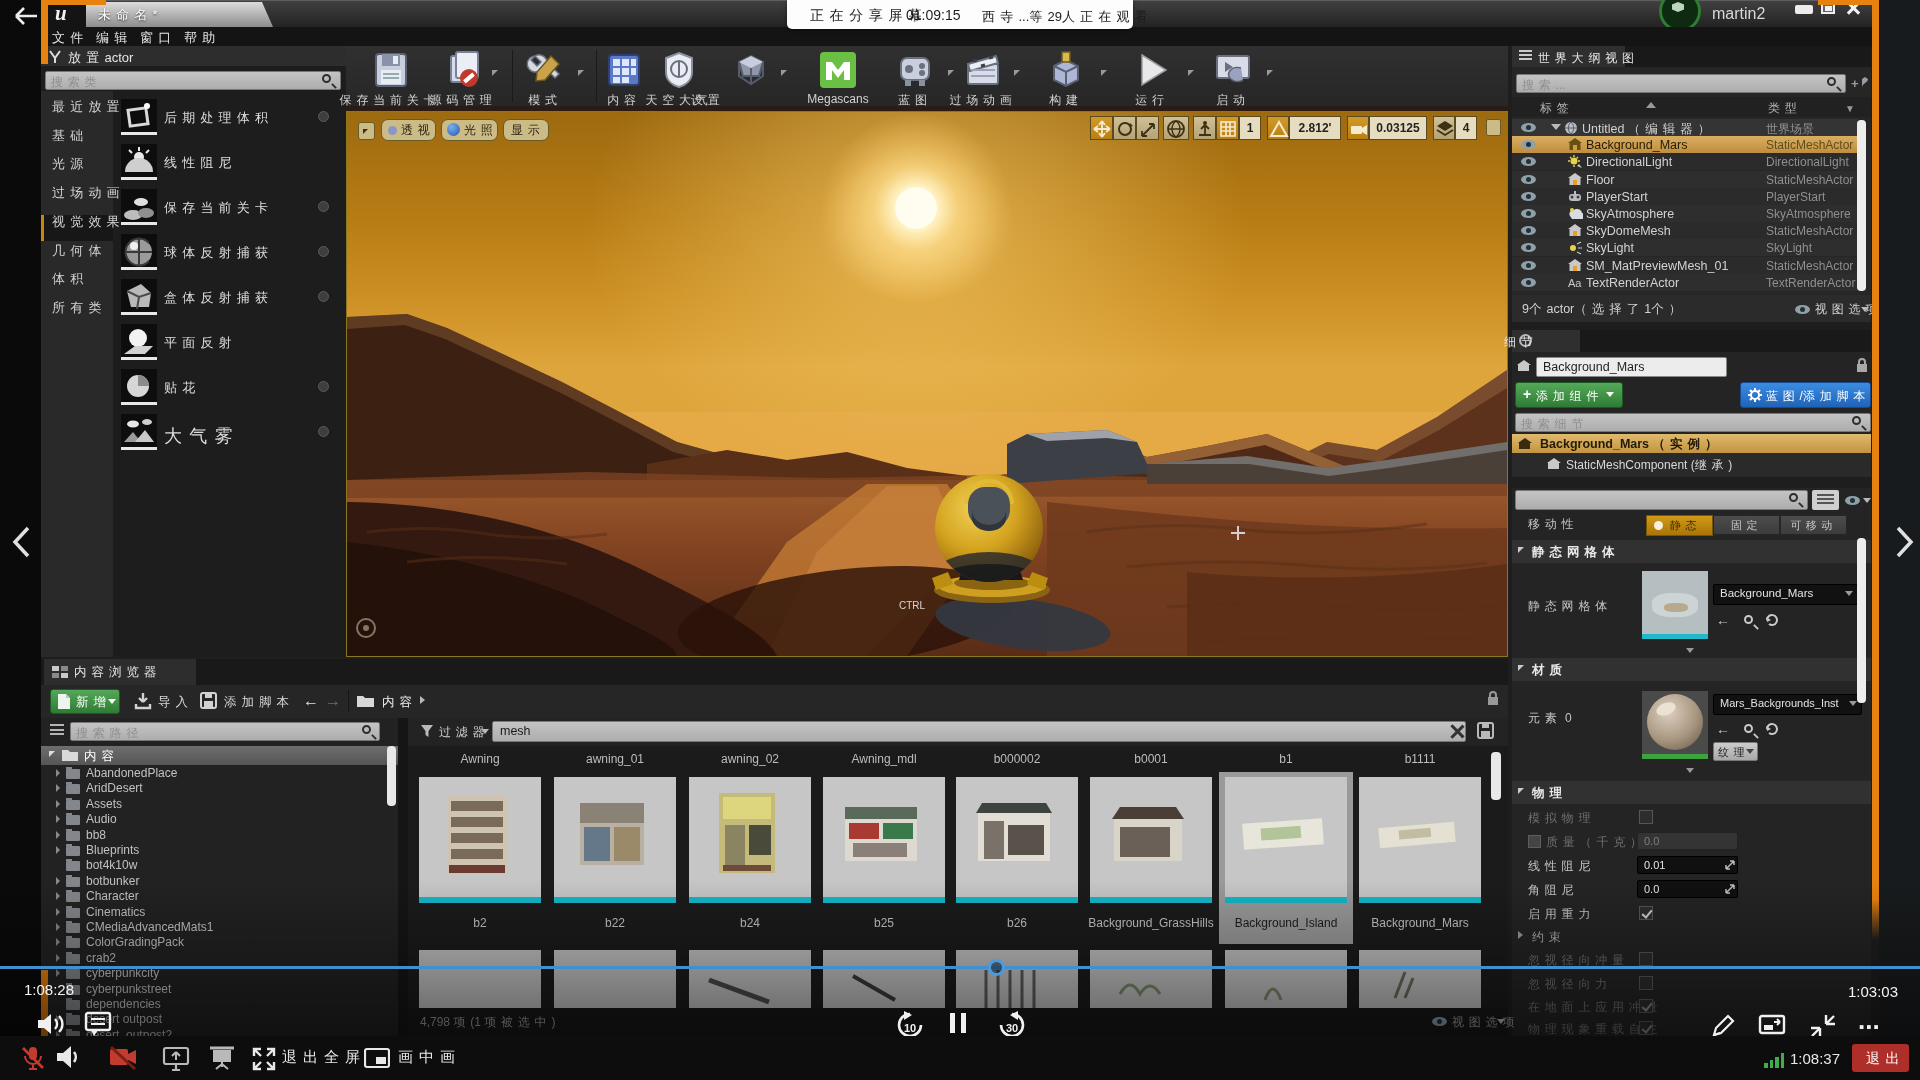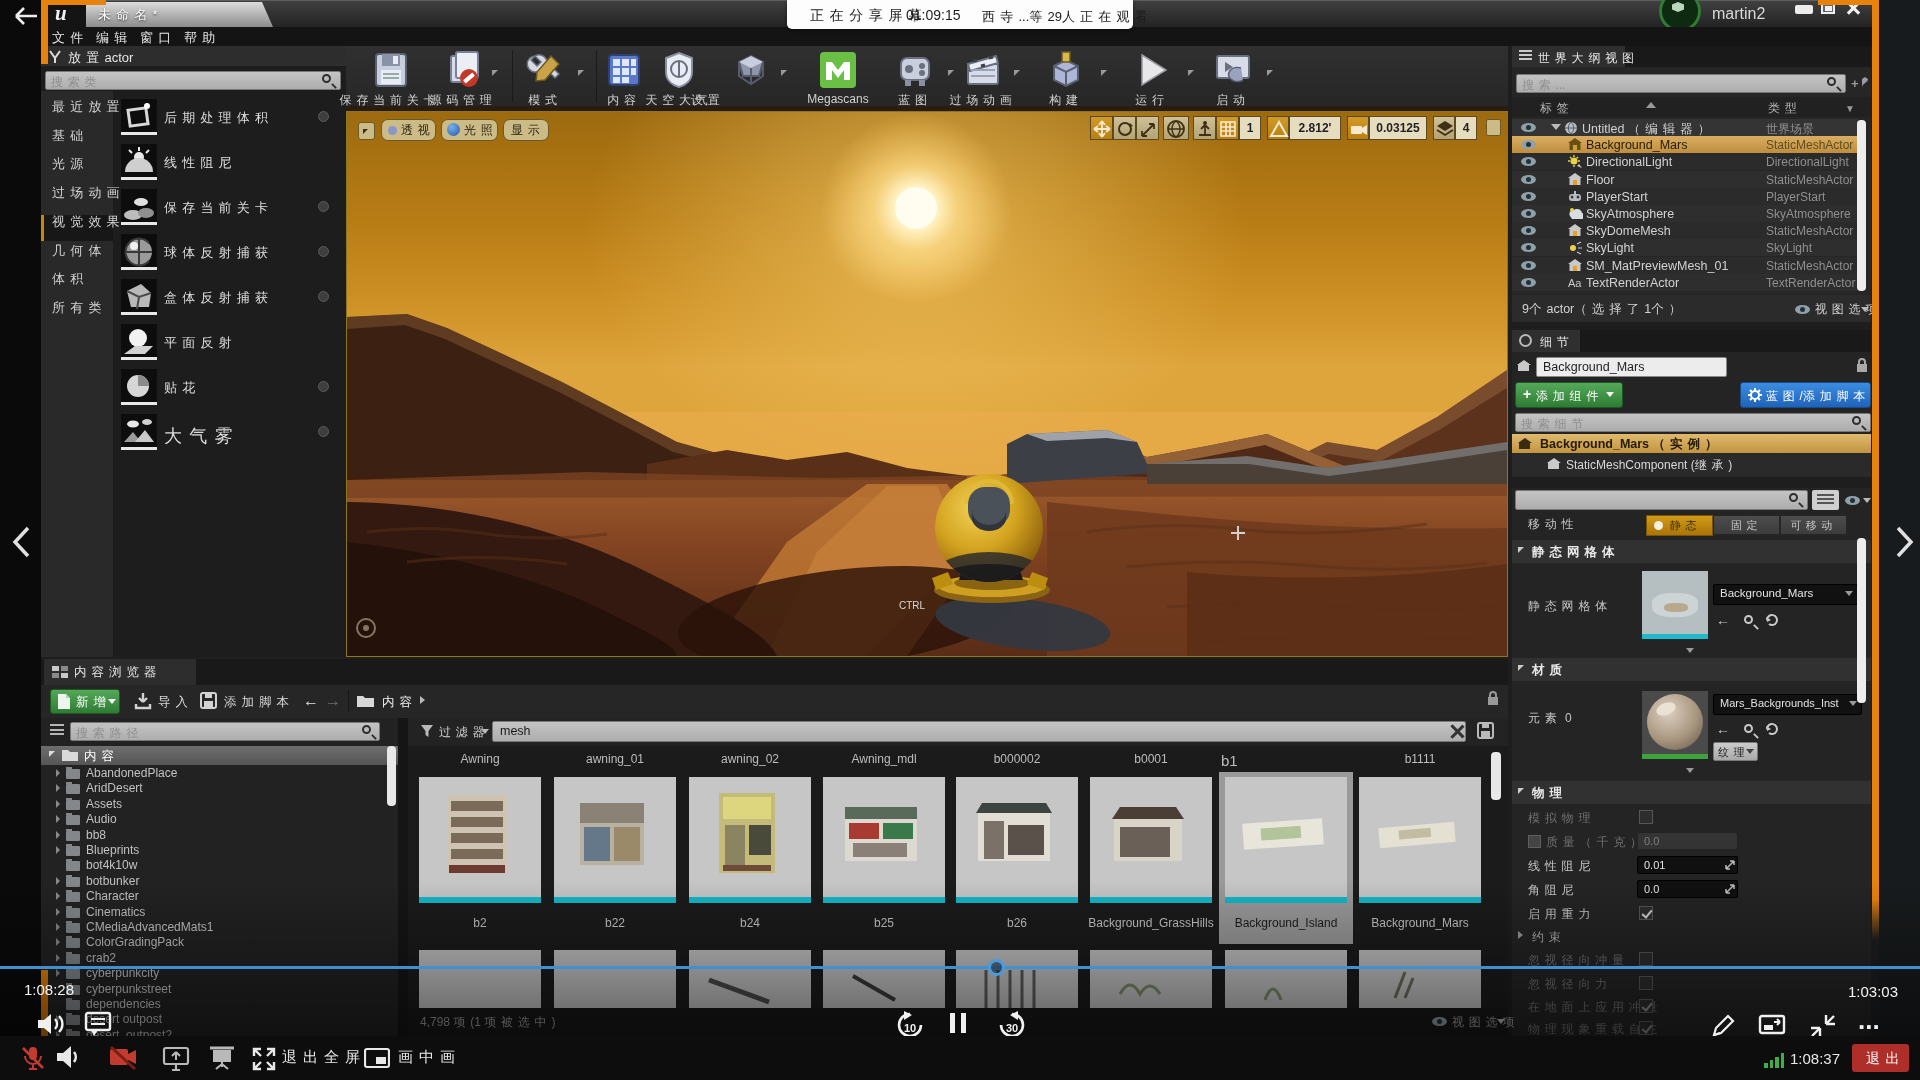--- a/index.html
+++ b/index.html
@@ -493,21 +493,21 @@
 <div class="a" style="left:1512px;top:295px;width:359px;height:27px;background:#2b2b2b"></div>
 <div class="a" style="left:1522px;top:301px;font-size:12.5px;color:#d2d2d2">9<i>个</i>actor<i>（选择了</i>1<i>个）</i></div>
 <div class="a eyeI" style="left:1795px;top:305px"></div>
 <div class="a" style="left:1815px;top:301px;font-size:12px;color:#d2d2d2"><i>视图选项</i></div>
 <div class="a tri-d" style="left:1861px;top:307px"></div>
 
 <div class="a" style="left:1512px;top:330px;width:359px;height:706px;background:#242424"></div>
 <div class="a" style="left:1512px;top:330px;width:359px;height:22px;background:#191919"></div>
 <div class="a" style="left:1512px;top:330px;width:68px;height:22px;background:#2f2f2f"></div>
 <div class="a" style="left:1519px;top:334px;width:13px;height:13px;border:2px solid #b9b9b9;border-radius:50%"></div>
-<div class="a" style="left:1540px;top:334px;font-size:12px;color:#e6e6e6"><i>细节</i></div>
+<div class="a" style="left:1504px;top:334px;font-size:12px;color:#e6e6e6"><i>细节</i></div>
 <div class="a hse" style="left:1518px;top:360px"></div>
 <div class="a" style="left:1536px;top:357px;width:191px;height:20px;background:#ececec;border-radius:2px;border:1px solid #888"></div>
 <div class="a" style="left:1543px;top:360px;font-size:12.5px;color:#1e1e1e">Background_Mars</div>
 <svg class="a" style="left:1855px;top:357px" width="14" height="16">
     <rect x="2" y="7" width="10" height="8" fill="#a8a8a8"></rect>
     <path d="M4 7 V5 a3 3 0 0 1 6 0 v2" fill="none" stroke="#a8a8a8" stroke-width="2"></path>
   </svg>
 <div class="a" style="left:1515px;top:382px;width:108px;height:26px;background:linear-gradient(#55a95a,#2e7c34);border:1px solid #1d5a22;border-radius:3px"></div>
 <div class="a" style="left:1523px;top:386px;font-size:14px;color:#fff;font-weight:bold">+</div>
 <div class="a" style="left:1536px;top:388px;font-size:12px;color:#fff"><i>添加组件</i></div>
@@ -754,21 +754,21 @@
     <rect x="5" y="1" width="7" height="5" fill="#b9b9b9"></rect>
     <rect x="4" y="9" width="9" height="7" fill="#b9b9b9"></rect>
   </svg>
 <div class="a" style="left:1219px;top:772px;width:134px;height:172px;background:#9a9a9a"></div>
 <div class="a" style="left:415px;top:752px;width:130px;text-align:center;font-size:12px;color:#bdbdbd">Awning</div>
 <div class="a" style="left:550px;top:752px;width:130px;text-align:center;font-size:12px;color:#bdbdbd">awning_01</div>
 <div class="a" style="left:685px;top:752px;width:130px;text-align:center;font-size:12px;color:#bdbdbd">awning_02</div>
 <div class="a" style="left:819px;top:752px;width:130px;text-align:center;font-size:12px;color:#bdbdbd">Awning_mdl</div>
 <div class="a" style="left:952px;top:752px;width:130px;text-align:center;font-size:12px;color:#bdbdbd">b000002</div>
 <div class="a" style="left:1086px;top:752px;width:130px;text-align:center;font-size:12px;color:#bdbdbd">b0001</div>
-<div class="a" style="left:1221px;top:752px;width:130px;font-size:15px;color:#bdbdbd">b1</div>
+<div class="a" style="left:1221px;top:752px;width:130px;text-align:center;font-size:12px;color:#bdbdbd">b1</div>
 <div class="a" style="left:1355px;top:752px;width:130px;text-align:center;font-size:12px;color:#bdbdbd">b1111</div>
 <div class="a" style="left:419px;top:777px;width:122px;height:126px;background:#c6c6c6;overflow:hidden"><svg width="122" height="126">
       <rect x="28" y="18" width="60" height="78" fill="#cfc4b2"></rect>
       <g fill="#7a6a58">
         <rect x="32" y="24" width="52" height="10"></rect>
         <rect x="32" y="40" width="52" height="10"></rect>
         <rect x="32" y="56" width="52" height="10"></rect>
         <rect x="32" y="72" width="52" height="10"></rect>
       </g>
       <rect x="30" y="88" width="56" height="8" fill="#6b3a30"></rect>

